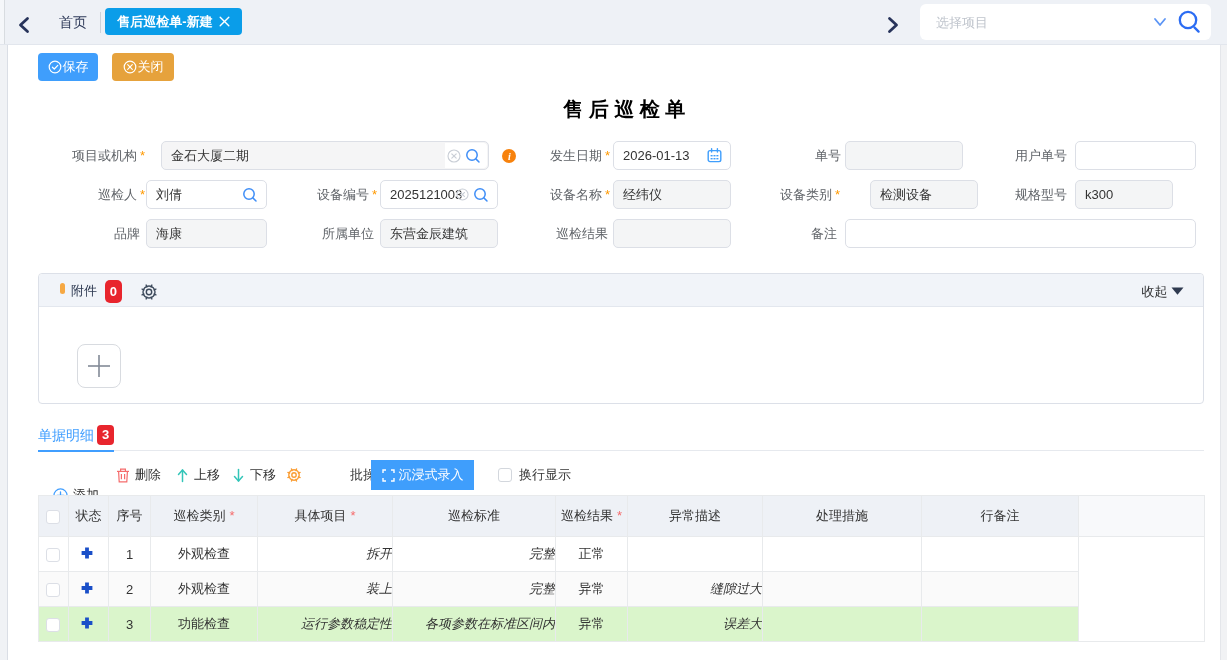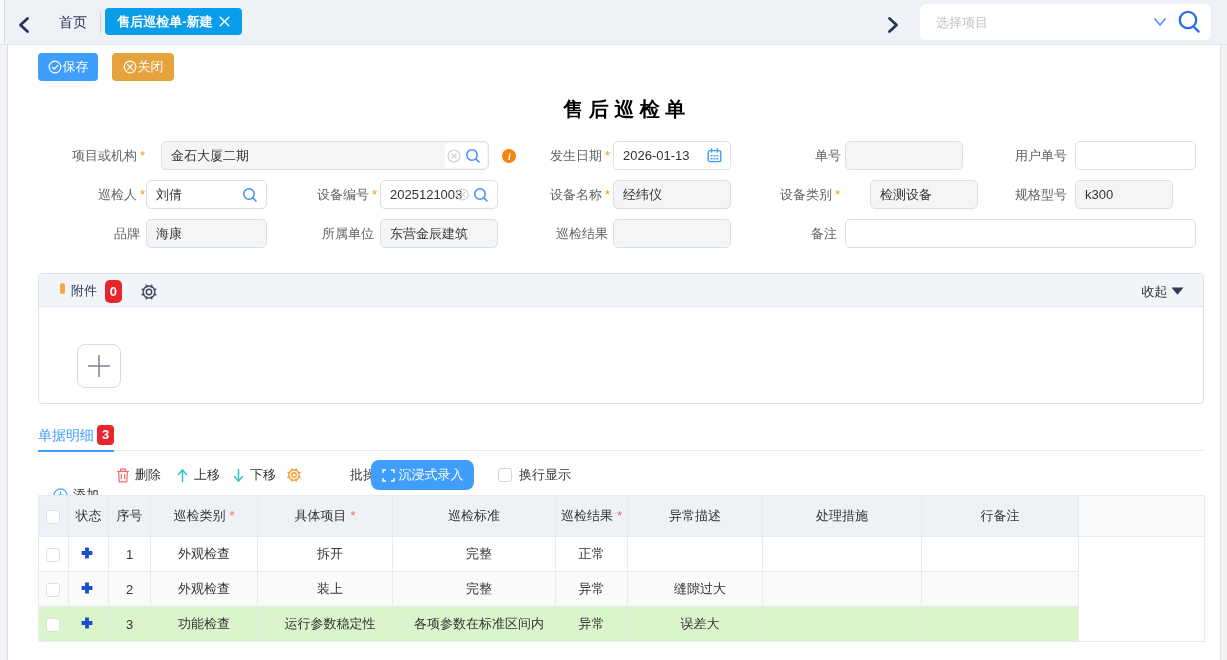--- a/index.html
+++ b/index.html
@@ -54,34 +54,34 @@
 
 
 .dtab { position:absolute; left:38px; top:427px; font-size:14px; color:#409eff; }
 .dtabbadge { position:absolute; left:97px; top:425px; width:17px; height:20px; line-height:20px; }
 .dline { position:absolute; left:38px; top:450px; width:1166px; height:1px; background:#e6e9ee; }
 .dlineblue { position:absolute; left:38px; top:450px; width:76px; height:2px; background:#409eff; }
 
 
 .tools { position:absolute; left:0px; top:460px; height:30px; }
 .titem { position:absolute; top:0; height:30px; display:flex; align-items:center; gap:5px; font-size:13px; color:#333; }
-.immer { position:absolute; left:333px; top:0px; width:103px; height:30px; background:#3f9efc; border-radius:8px; color:#fff; font-size:13px; display:flex; align-items:center; justify-content:center; gap:4px; }
+.immer { position:absolute; left:333px; top:0px; width:103px; height:30px; background:#3f9efc; border-radius:0; color:#fff; font-size:13px; display:flex; align-items:center; justify-content:center; gap:4px; }
 .wrapchk { position:absolute; left:460px; top:0; height:30px; display:flex; align-items:center; gap:7px; font-size:13px; color:#333; }
 .cb { width:14px; height:14px; border:1px solid #d3d7dd; border-radius:3px; background:#fff; }
 
 
 .grid { position:absolute; left:38px; top:495px; width:1166px; }
 table.g { border-collapse:collapse; table-layout:fixed; width:1166px; }
 table.g th, table.g td { border:1px solid #e8eaec; font-weight:normal; font-size:13px; color:#333; padding:0; overflow:hidden; white-space:nowrap; }
 table.g th { height:41px; background:#eef1f6; font-weight:500; }
 table.g th.filler { background:#f8f9fb; }
 table.g td { height:35px; background:#fff; text-align:center; }
 tr.stripe td { background:#fafafa; }
 tr.green td { background:#daf5cb; }
-table.g td.tl, table.g th.tl { text-align:center; padding-left:10px; }
+table.g td.tl, table.g th.tl { text-align:right; padding-left:10px;font-style:italic; }
 .redstar { color:#f56c6c; margin-left:4px; }
 .hcb { display:inline-block; width:14px; height:14px; border:1px solid #dcdfe6; border-radius:3px; background:#fff; vertical-align:middle; margin-left:-2px; }
 td.fillbody { background:#fff !important; }
 </style>
 </head>
 <body>
 
 <div class="topbar"></div>
 <div style="position:absolute;left:0;top:0;width:5px;height:44px;background:#f5f7fa;border-right:1px solid #d8dce0;"></div>
 <svg class="back" width="14" height="18" viewBox="0 0 14 18">

